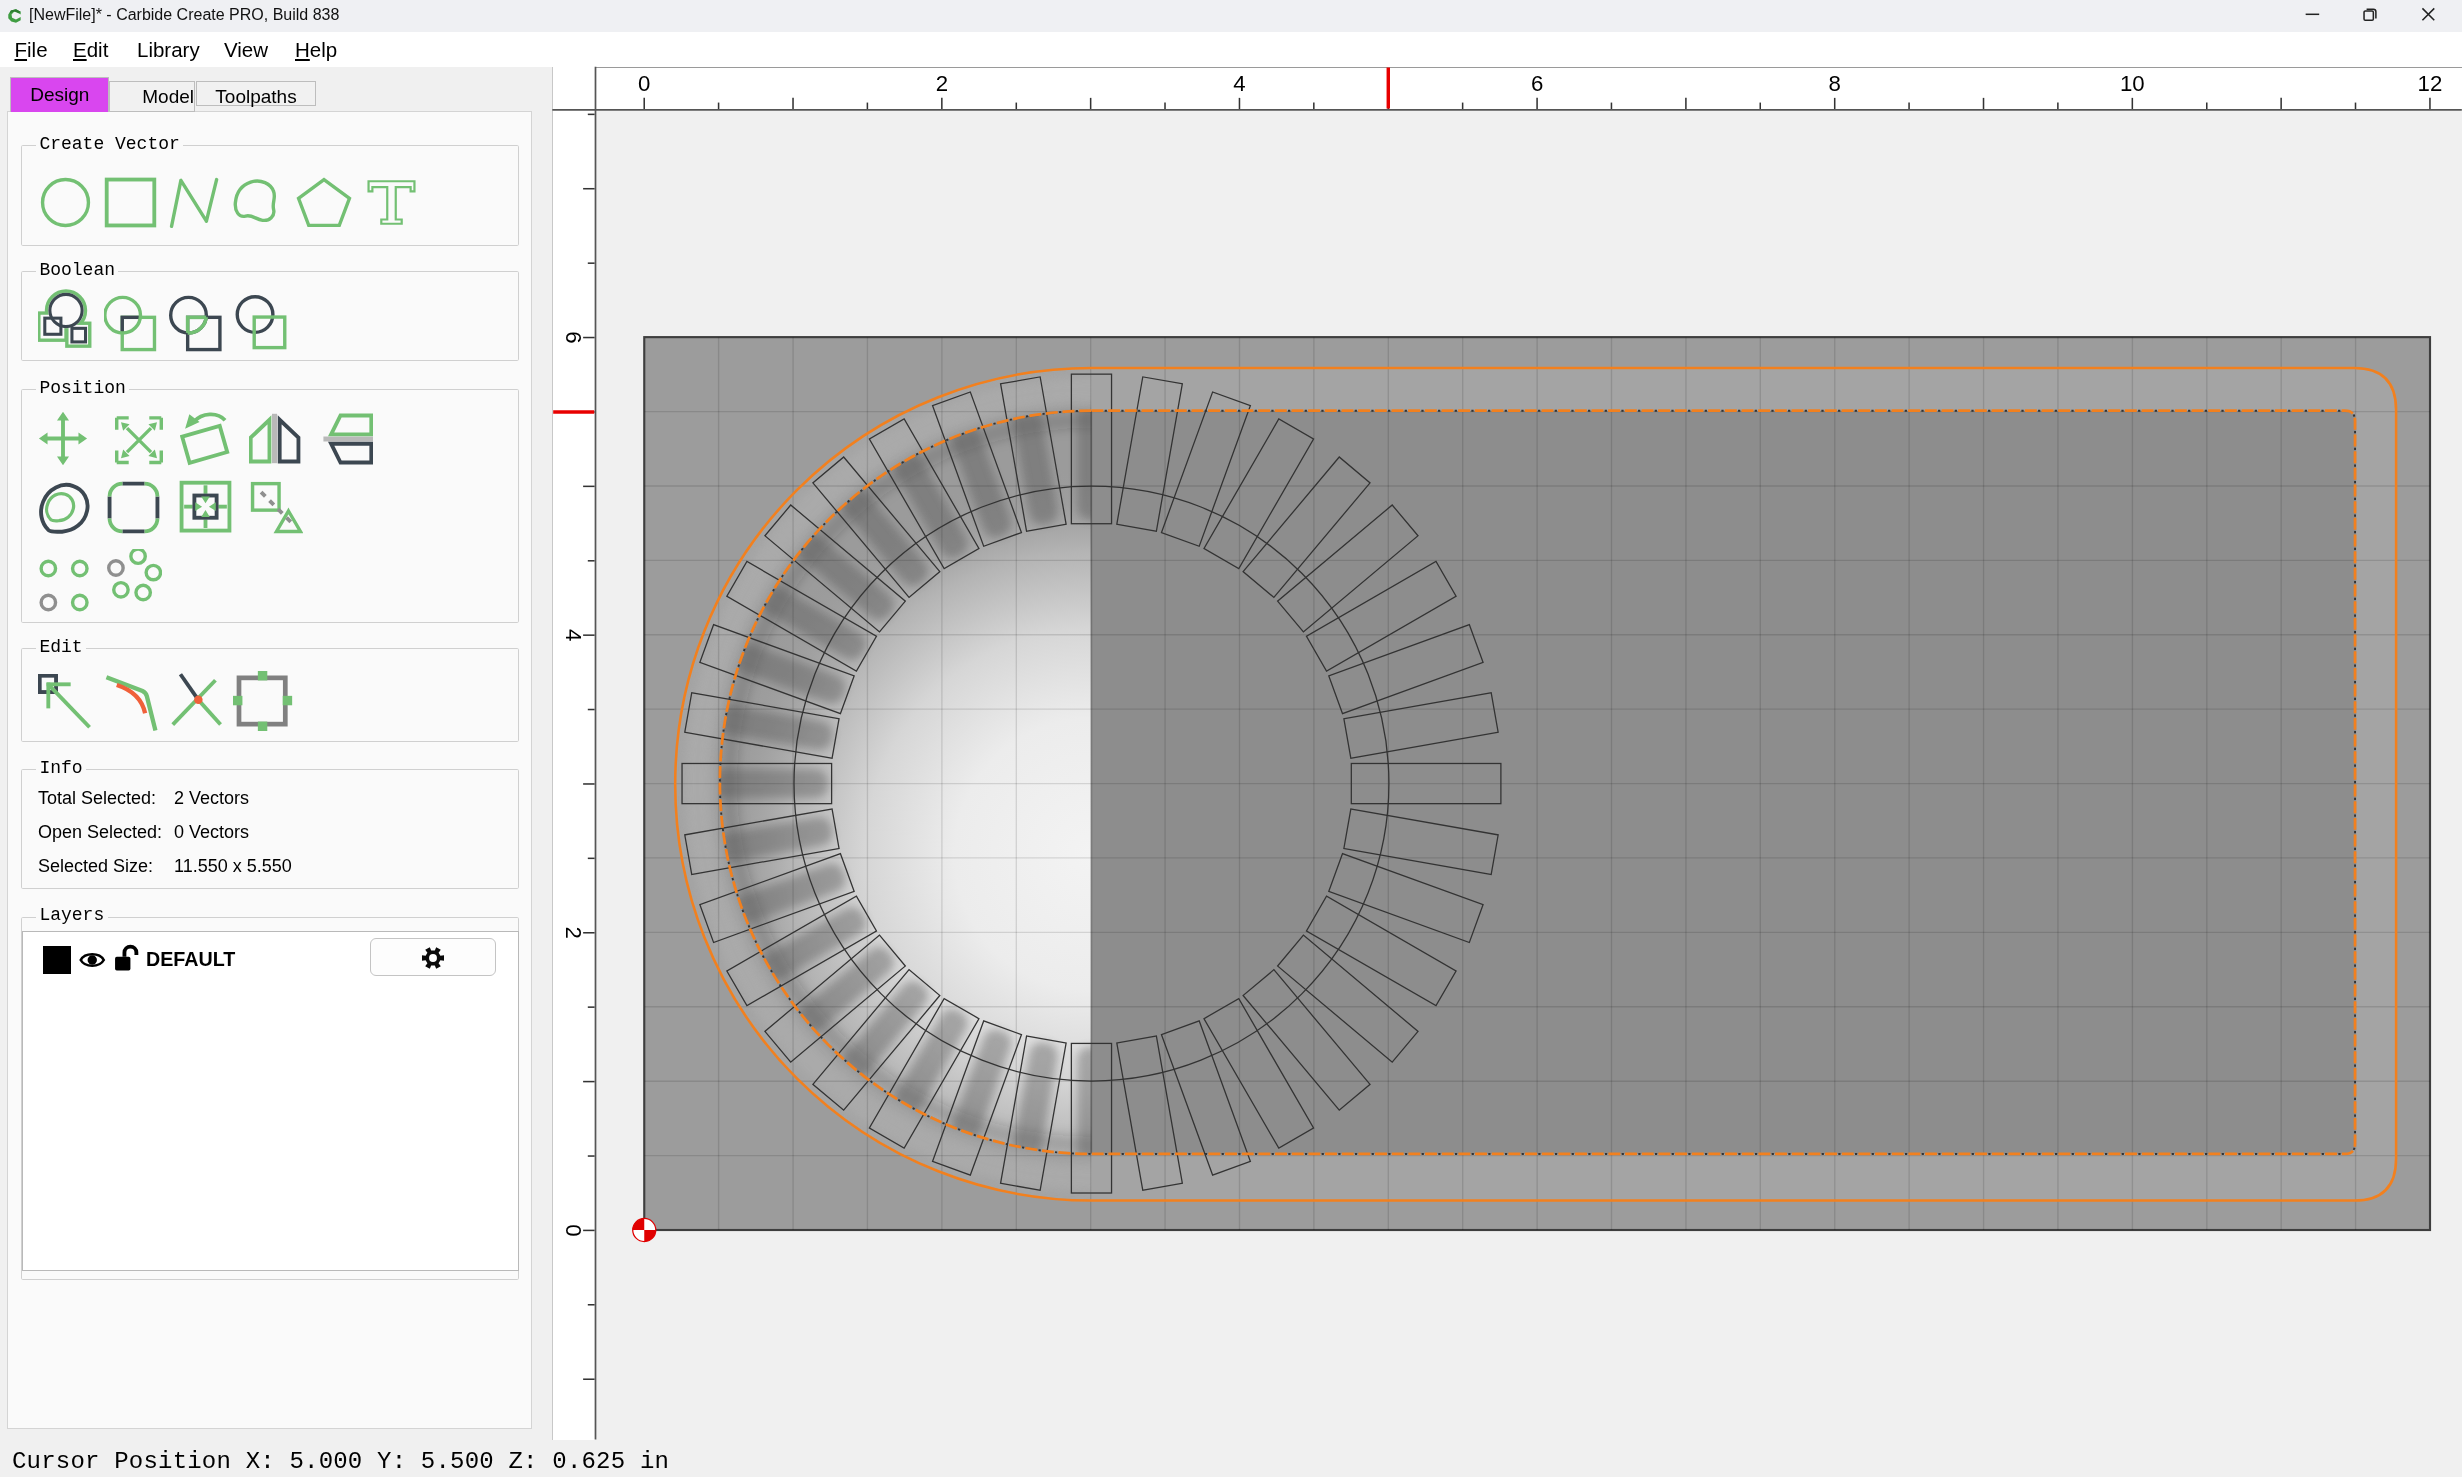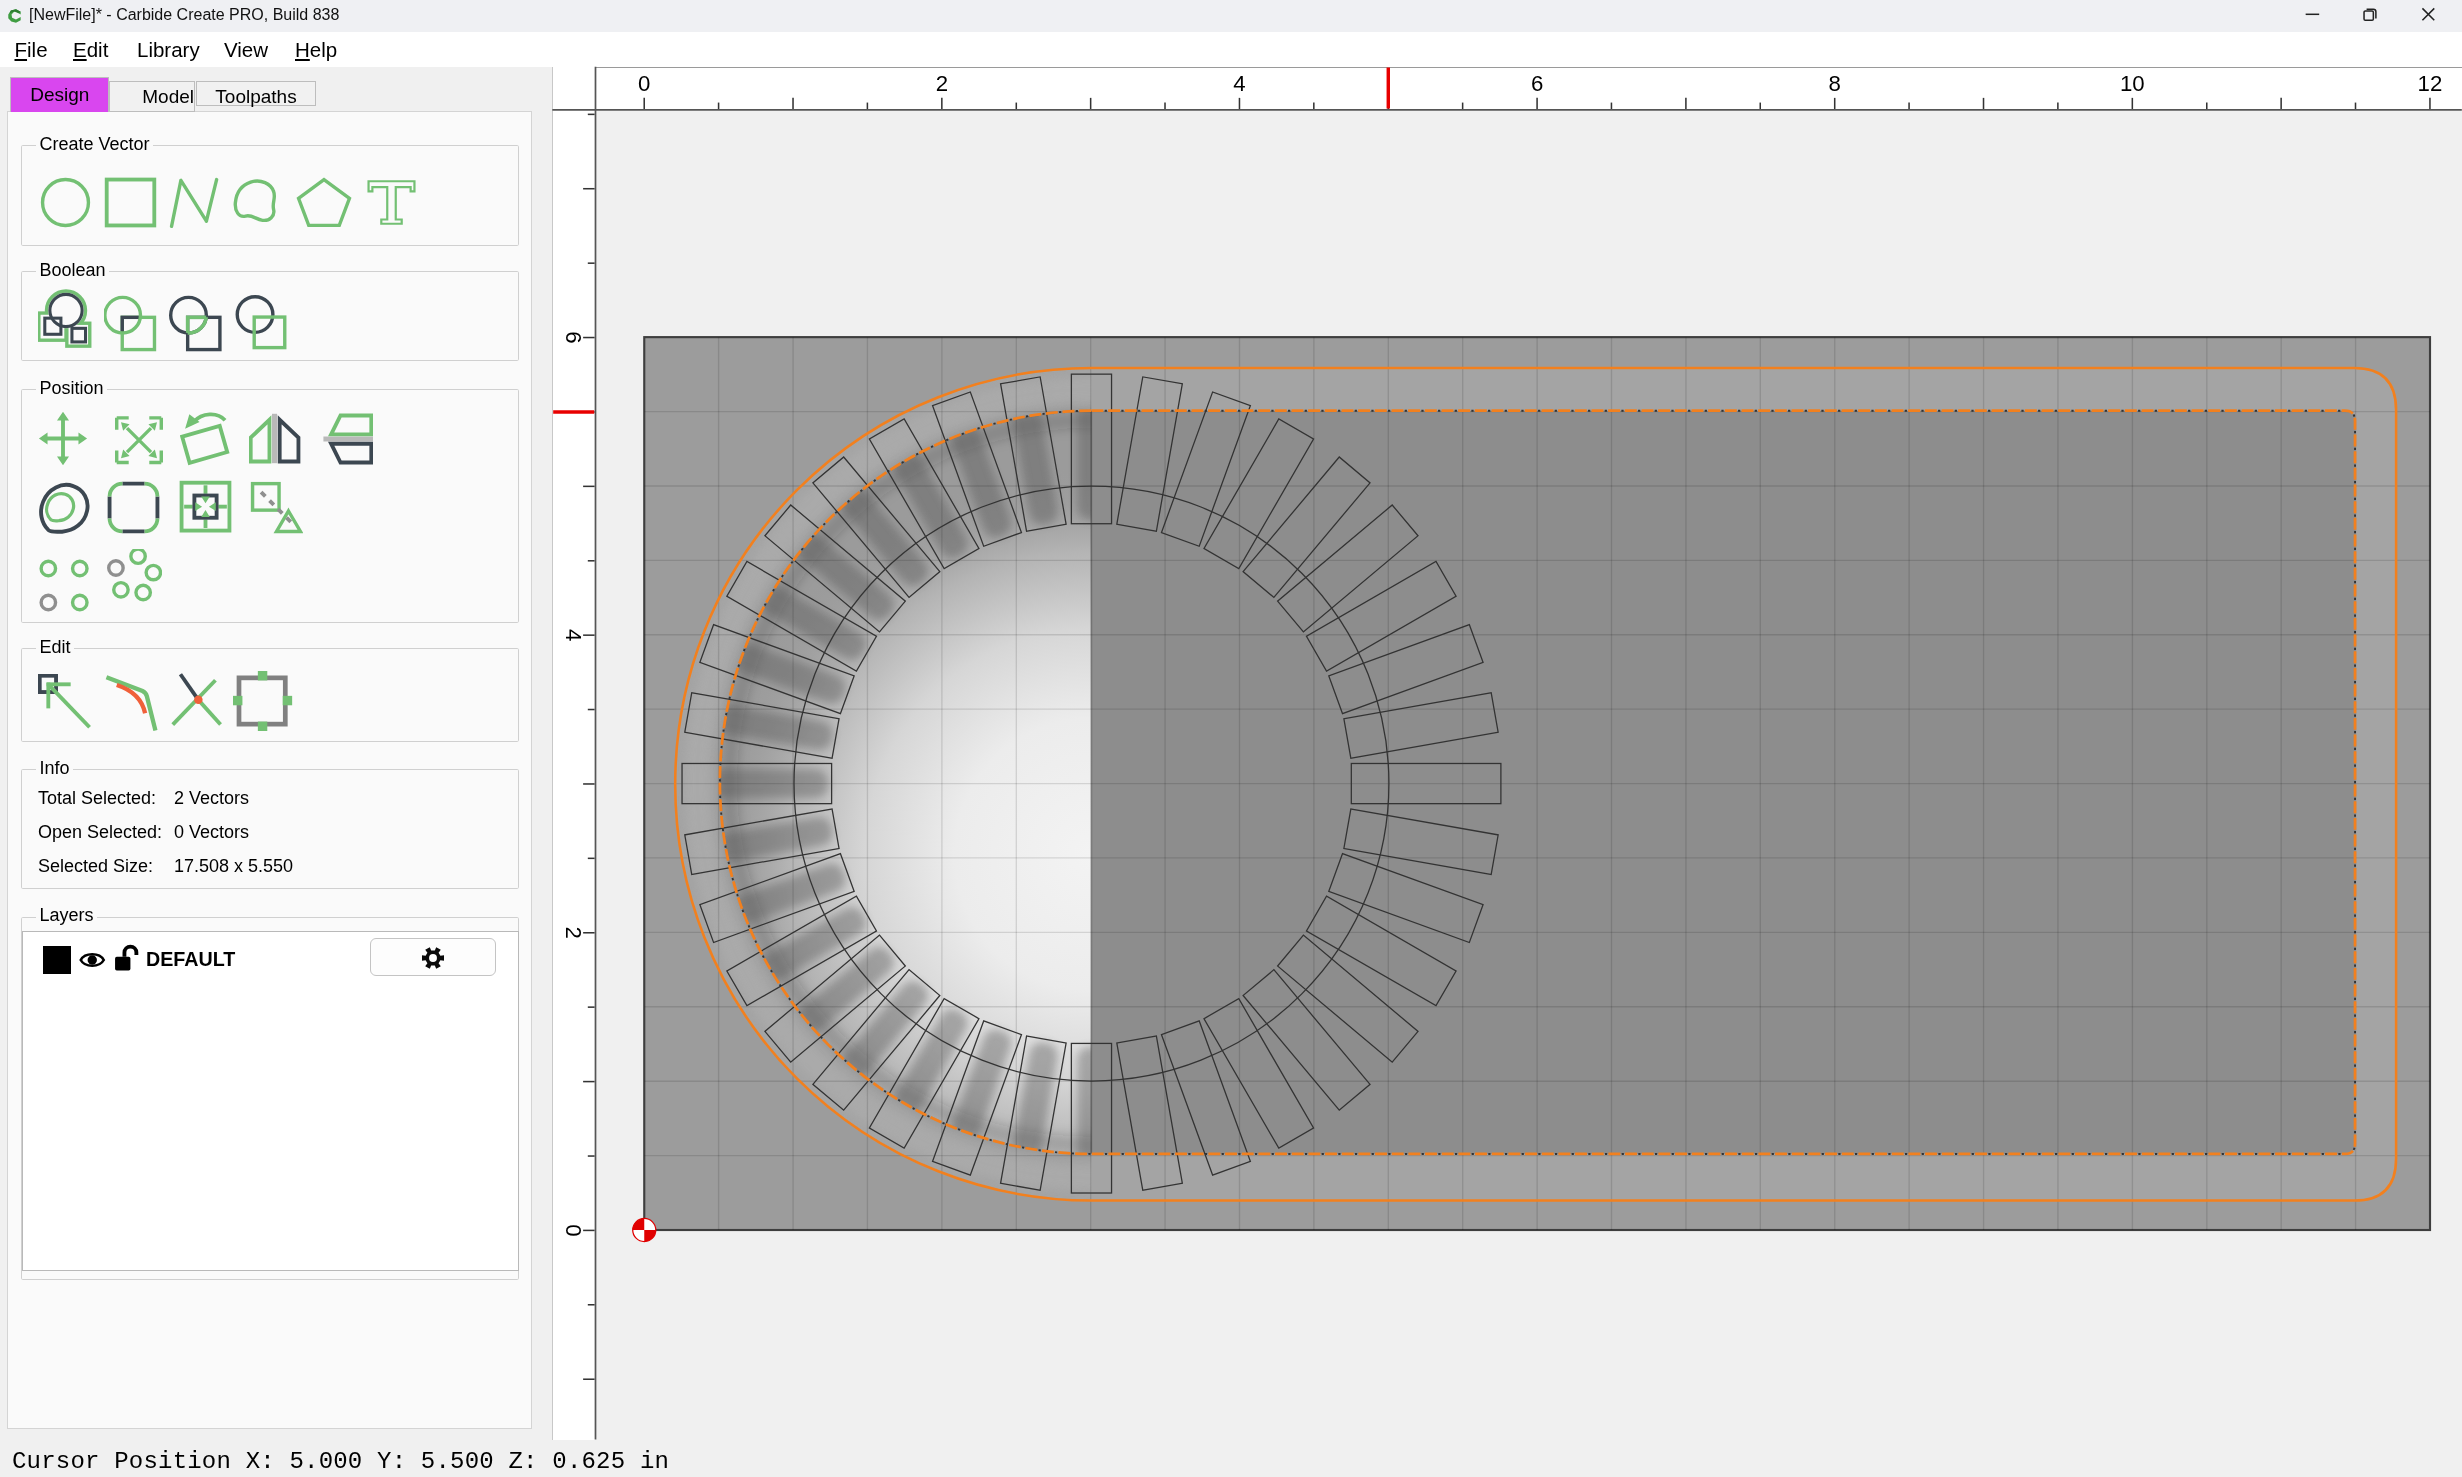--- a/index.html
+++ b/index.html
@@ -1,16 +1,16 @@
 <!DOCTYPE html>
 <html style="font-size:13.7px"><head><meta charset="utf-8"><style>
 html,body{margin:0;padding:0;width:2462px;height:1477px;overflow:hidden;background:#f0f0f0;font-family:"Liberation Sans",sans-serif;}
 .ic{position:absolute;}
 .gb{position:absolute;border:0.9px solid #d0d0d0;border-radius:1.7px;box-sizing:border-box;}
-.gbl{position:absolute;background:#fafafa;font-size:18px;color:#000;padding:0 3.4px;white-space:nowrap;}
+.gbl{position:absolute;background:#fafafa;font-size:18px;color:#000;padding:0 3.4px;white-space:nowrap;font-family:Liberation Mono, monospace;}
 .it{position:absolute;font-size:18px;color:#000;}
 </style></head><body>
 <div style="position:absolute;left:0;top:0;width:2462px;height:32px;background:#eff0f3"></div>
 <svg class="ic" style="left:6.8px;top:7.7px" width="15.4" height="15.4" viewBox="0 0 18 18">
     <path d="M16 4.5 L10.5 1.5 L4.5 3 L1.5 7.5 L1.5 12 L5 15.8 L10.5 17.3 L16 14.3 L16 10.5 L10.5 13.5 L6 11.3 L5.3 7.5 L8.3 4.5 L12 5.3 L16 7.5 Z" fill="#3f9d42"></path>
     <path d="M16 4.5 L10.5 1.5 L4.5 3 L3 6 L9 3.8 L13.5 6 Z" fill="#2e7d32"></path>
   </svg>
 <div style="position:absolute;left:29px;top:6px;font-size:16px;color:#111">[NewFile]* - Carbide Create PRO, Build 838</div>
 <svg class="ic" style="left:2300px;top:5.1px" width="145" height="22" viewBox="0 0 170 26">
     <line x1="6" y1="11" x2="22" y2="11" stroke="#222" stroke-width="1.8"></line>
@@ -39,21 +39,21 @@
 <div class="gbl" style="left:36px;top:637px">Edit</div>
 <div class="gb" style="left:20.5px;top:769px;width:498px;height:120px"></div>
 <div class="gbl" style="left:36px;top:758px">Info</div>
 <div class="gb" style="left:20.5px;top:917px;width:498px;height:363px"></div>
 <div class="gbl" style="left:36px;top:905px">Layers</div>
 <div class="it" style="left:38px;top:788px">Total Selected:</div>
 <div class="it" style="left:174px;top:788px">2 Vectors</div>
 <div class="it" style="left:38px;top:822px">Open Selected:</div>
 <div class="it" style="left:174px;top:822px">0 Vectors</div>
 <div class="it" style="left:38px;top:856px">Selected Size:</div>
-<div class="it" style="left:174px;top:856px">17.508 x 5.550</div>
+<div class="it" style="left:174px;top:856px">11.550 x 5.550</div>
 <div style="position:absolute;left:22px;top:931px;width:497px;height:340px;background:#ffffff;border:0.9px solid #b9b9b9;box-sizing:border-box"></div>
 <div style="position:absolute;left:43px;top:946px;width:28px;height:28px;background:#000"></div>
 <svg class="ic" style="left:79px;top:948px" width="26.5" height="24" viewBox="0 0 31 28">
     <path d="M2 14 C7 5 24 5 29 14 C24 23 7 23 2 14 Z" fill="none" stroke="#000" stroke-width="3"></path>
     <circle cx="15.5" cy="14" r="5.5" fill="#000"></circle>
   </svg>
 <svg class="ic" style="left:114px;top:944px" width="26" height="29" viewBox="0 0 30 34">
     <rect x="1" y="15" width="18" height="16" rx="2" fill="#000"></rect>
     <path d="M12 15 V10 A7 7 0 0 1 26 10 V13" fill="none" stroke="#000" stroke-width="4.5"></path>
   </svg>

